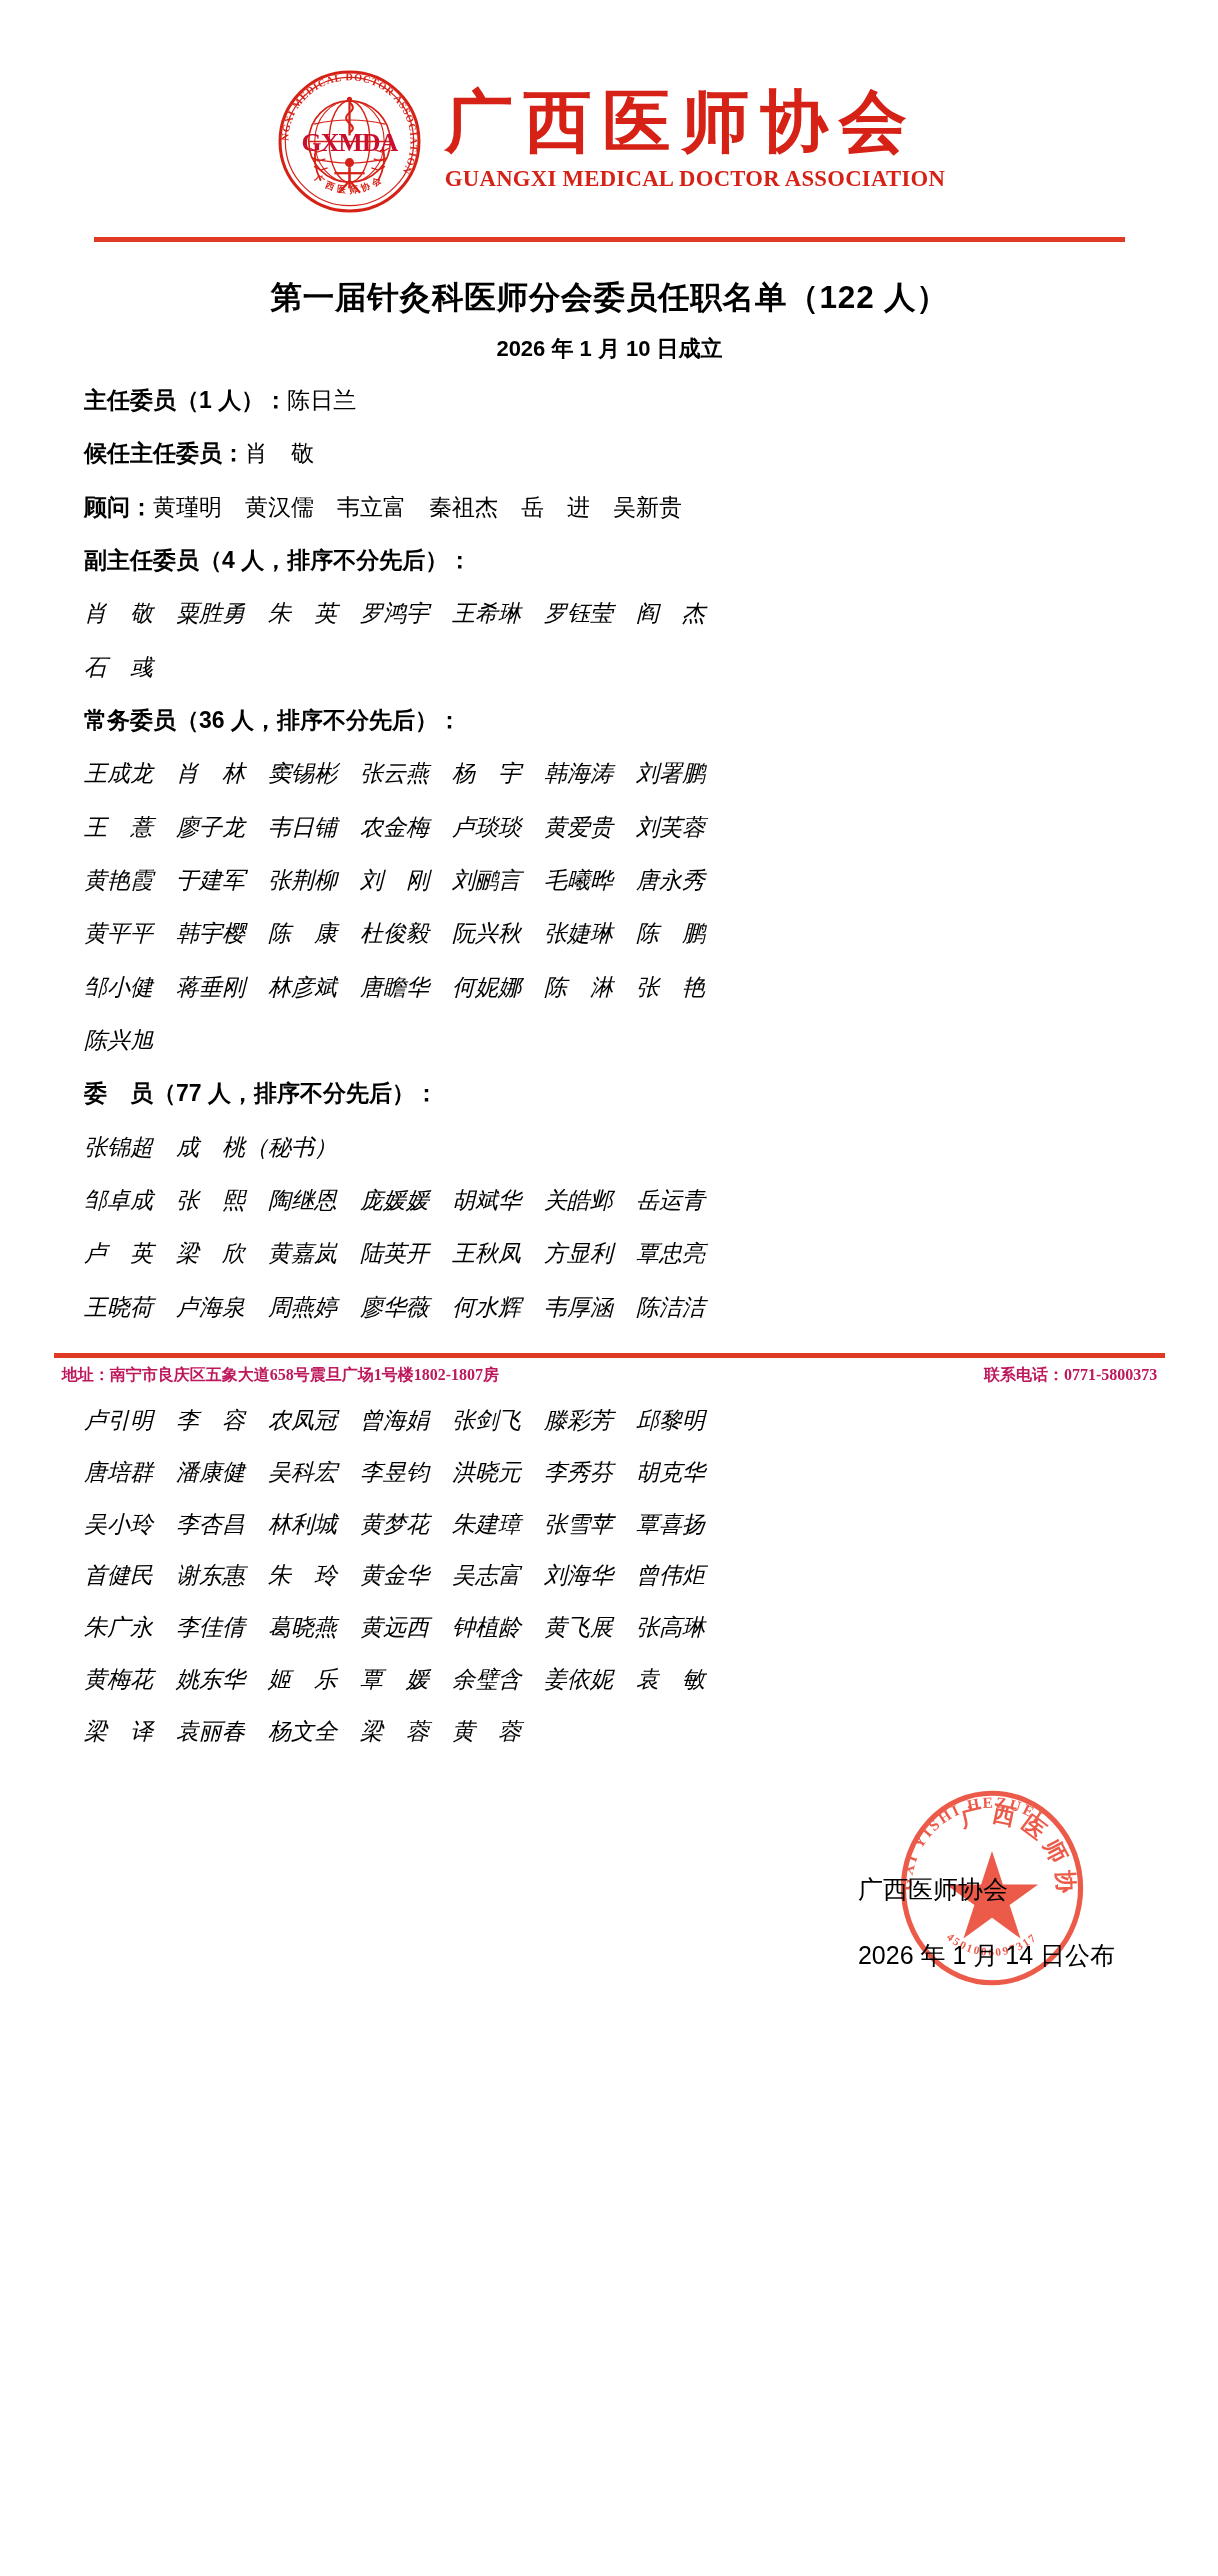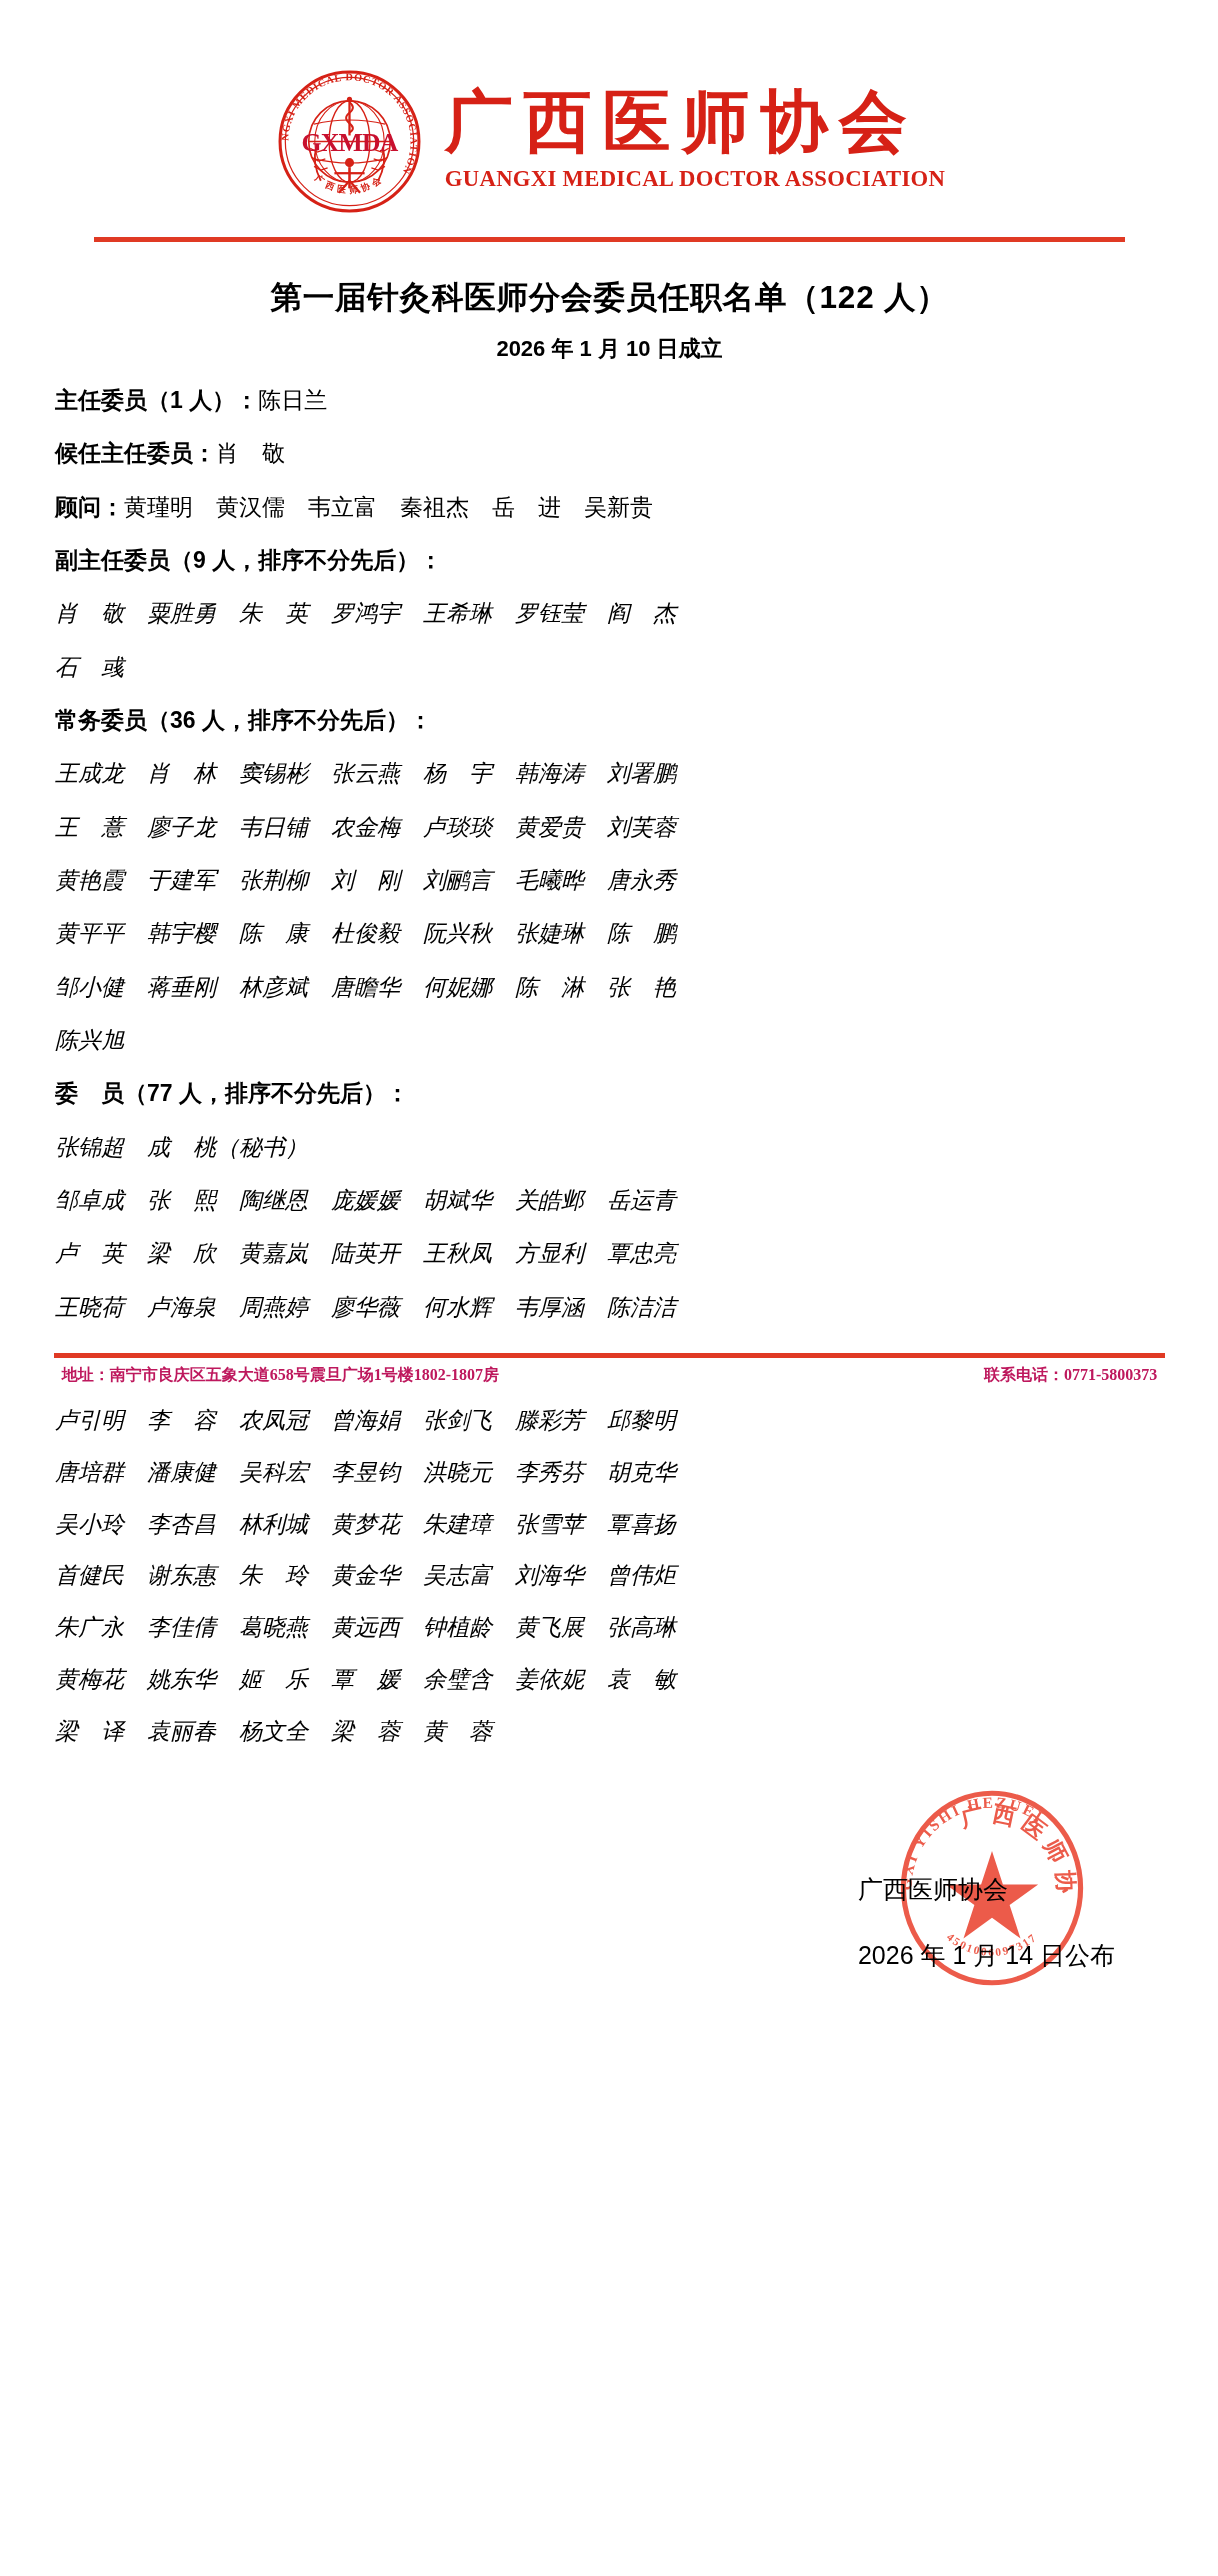--- a/index.html
+++ b/index.html
@@ -86,21 +86,21 @@
   }
   .doc-subtitle {
     text-align: center;
     font-size: 22px;
     font-weight: 700;
     margin: 17px 0 0 0;
     line-height: 1.3;
   }
 
   .content {
-    padding: 0 92px 0 55px;
+    padding: 0 92px 0 84px;
   }
 
   .section { margin-top: 20px; }
   .inline-head {
     font-size: 23px;
     line-height: 1.45;
     margin-top: 20px;
   }
   .inline-head .lbl { font-weight: 700; }
   .inline-head .val { font-weight: 400; }
@@ -248,21 +248,21 @@
     <div class="inline-head">
       <span class="lbl">候任主任委员：</span><span class="val">肖　敬</span>
     </div>
 
     <div class="inline-head">
       <span class="lbl">顾问：</span><span class="val">黄瑾明　黄汉儒　韦立富　秦祖杰　岳　进　吴新贵</span>
     </div>
 
     <div class="section">
       <div class="inline-head">
-        <span class="lbl">副主任委员（9 人，排序不分先后）：</span>
+        <span class="lbl">副主任委员（4 人，排序不分先后）：</span>
       </div>
       <div class="name-row">肖　敬　粟胜勇　朱　英　罗鸿宇　王希琳　罗钰莹　阎　杰</div>
       <div class="name-row">石　彧</div>
     </div>
 
     <div class="section">
       <div class="inline-head">
         <span class="lbl">常务委员（36 人，排序不分先后）：</span>
       </div>
       <div class="name-row">王成龙　肖　林　窦锡彬　张云燕　杨　宇　韩海涛　刘署鹏</div>

